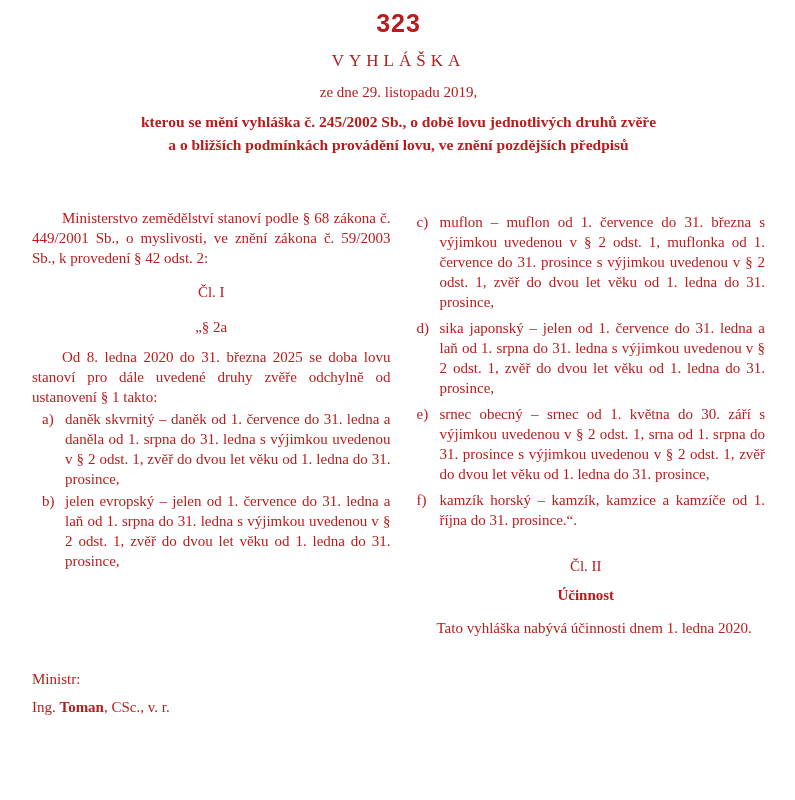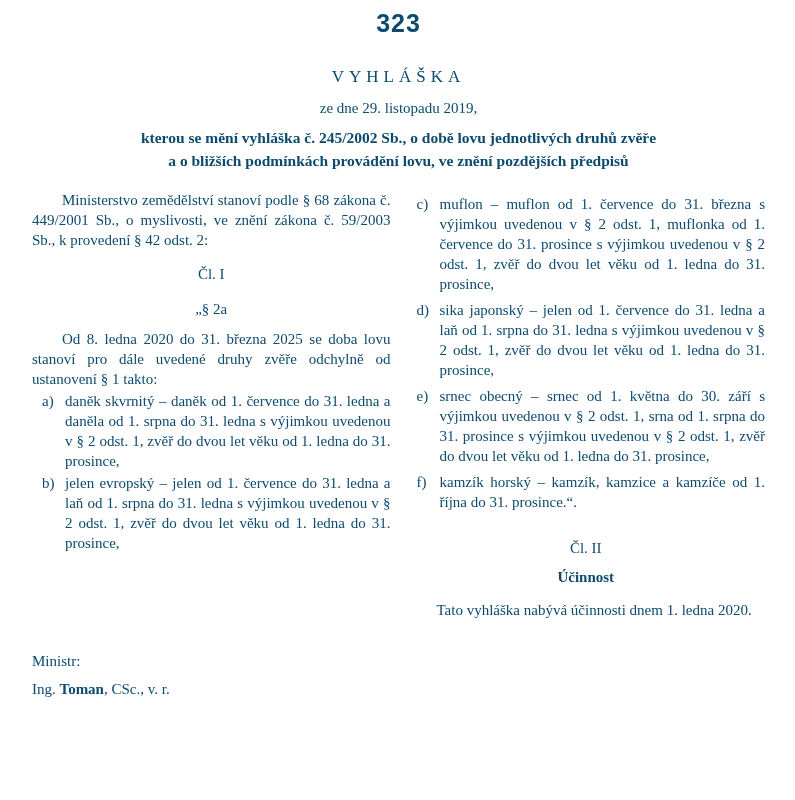--- a/index.html
+++ b/index.html
@@ -2,49 +2,49 @@
 <html lang="cs"><head>
 <meta charset="utf-8">
 <style>
   * { margin: 0; padding: 0; box-sizing: border-box; }
   html, body { background: #ffffff; }
   .page {
     position: relative;
     width: 795px;
     height: 800px;
     background: #ffffff;
-    color: #0c4a6e;
+    color: #b91c1c;
     font-family: "Liberation Serif", serif;
     font-size: 15px;
     line-height: 20px;
     padding: 10px 30px 0 32px;
     overflow: hidden;
   }
   .header { text-align: center; }
   .page-number {
     font-family: "Liberation Sans", sans-serif;
     font-weight: bold;
     font-size: 25px;
     line-height: 27px;
     letter-spacing: 1px;
   }
   .doc-title {
-    margin-top: 30px;
+    margin-top: 14px;
     font-size: 17px;
     line-height: 20px;
     letter-spacing: 5px;
   }
   .date-line { margin-top: 11px; }
   .subtitle {
     margin-top: 8px;
     font-weight: bold;
     font-size: 15.5px;
     line-height: 23px;
   }
-  .columns { display: flex; gap: 16px; margin-top: 18px; }
+  .columns { display: flex; gap: 16px; margin-top: 52px; }
   .col { flex: 1 1 0; min-width: 0; }
   .body-para {
     text-indent: 30px;
     text-align: justify;
     hyphens: auto;
   }
   .heading-center { text-align: center; }
   .h-art1 { margin: 14px 0 15px; }
   .h-sec  { margin: 11px 0 10px; }
   .item { display: flex; margin-top: 2px; }

